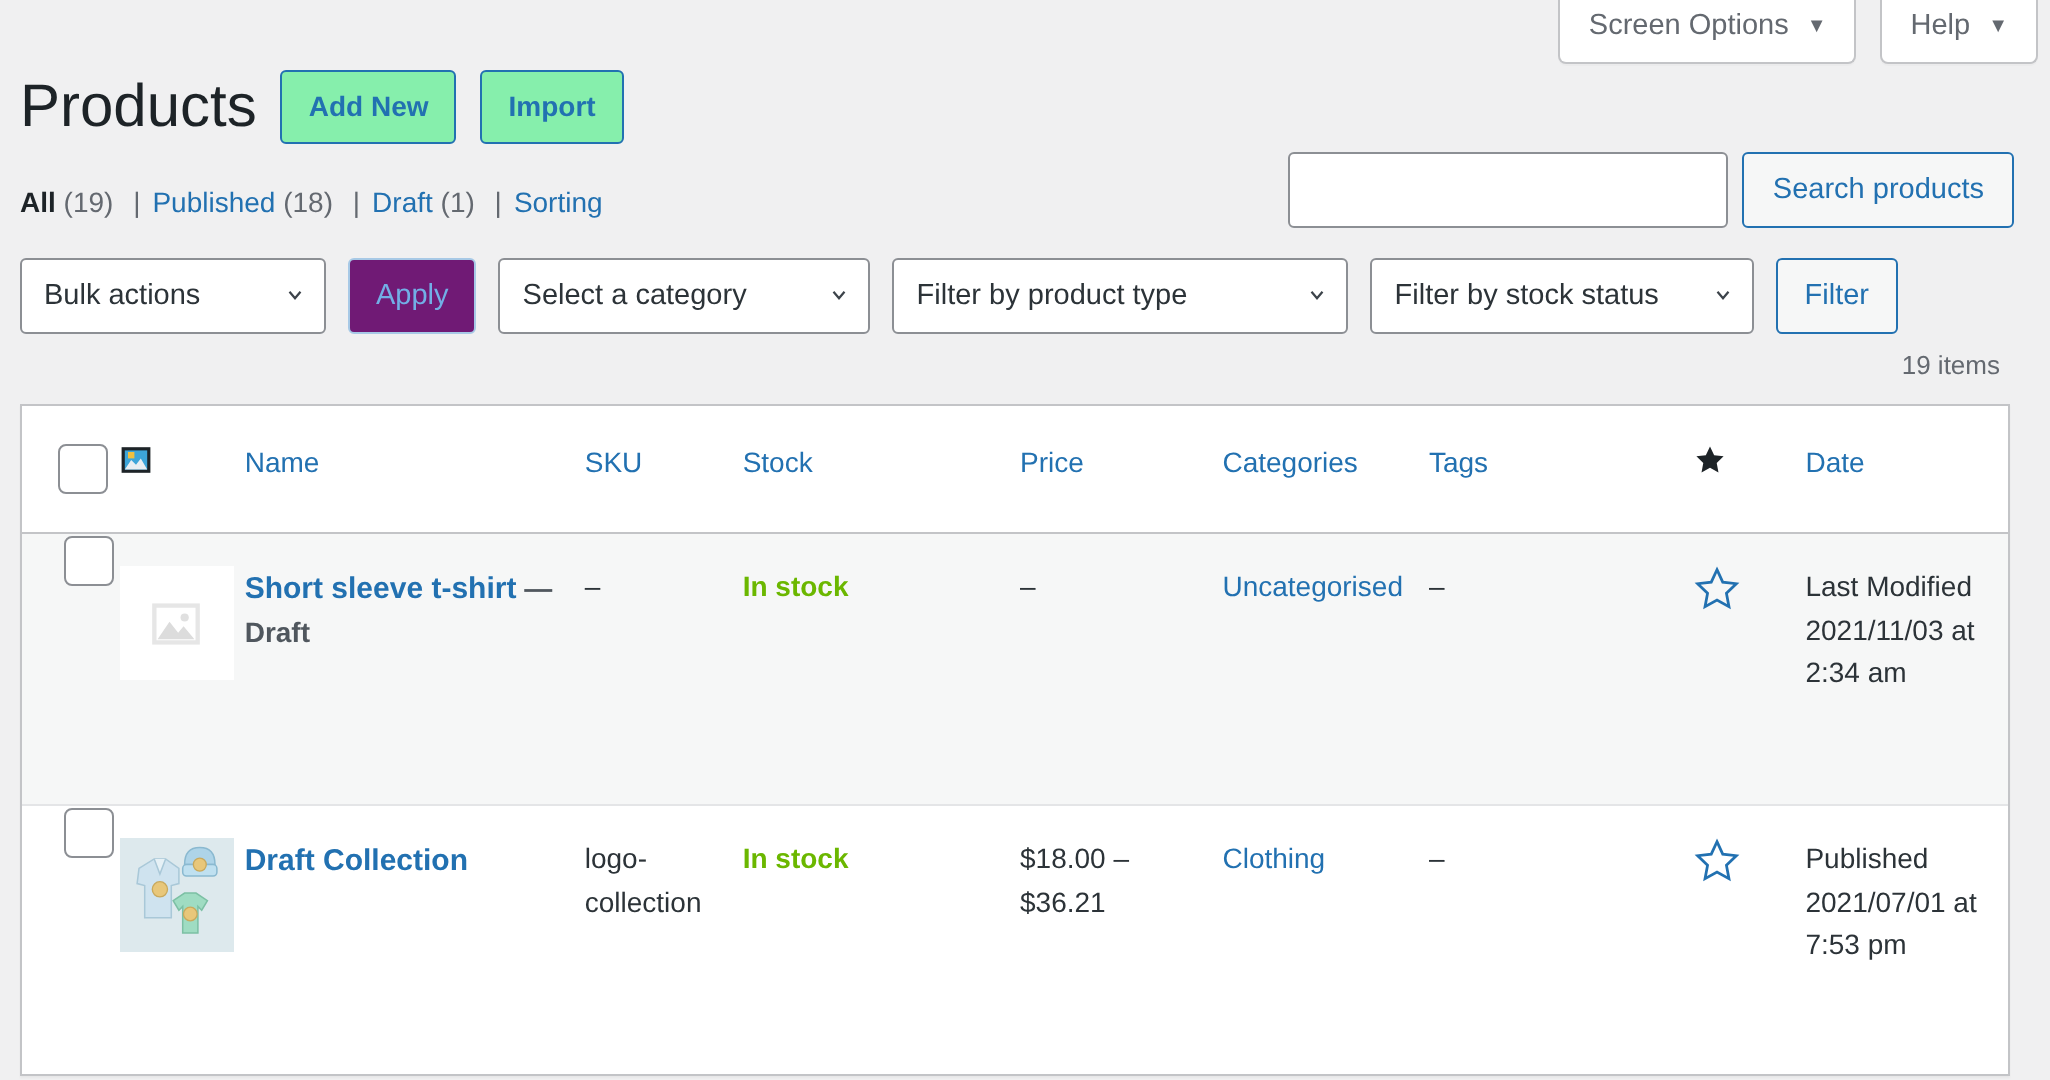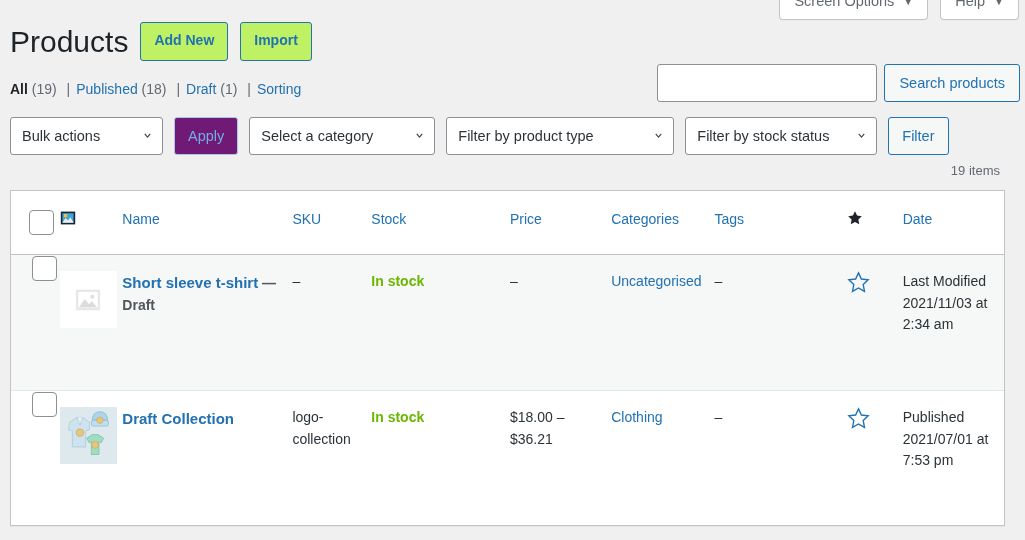--- a/index.html
+++ b/index.html
@@ -50,35 +50,37 @@
 
   
   .wrap {
     position: relative;
     padding: 0 20px 0 10px;
   }
 
   
   .heading-row {
     display: flex;
+    align-items: center;
     padding-top: 22px;
     gap: 0;
+    margin-top: 12px;
   }
   h1.wp-heading-inline {
     font-size: 30px;
     font-weight: 400;
     line-height: 1.3;
     margin: 0;
     padding: 0;
     color: #1d2327;
     display: inline-block;
   }
   .page-title-action {
     margin-left: 12px;
-    background: #bef264;
+    background: #86efac;
     border: 1px solid #2271b1;
     border-radius: 3px;
     color: #2271b1;
     font-size: 14px;
     font-weight: 700;
     line-height: 1;
     padding: 10px 13px 11px;
     text-decoration: none;
     cursor: pointer;
     display: inline-block;
@@ -99,21 +101,21 @@
   }
   ul.subsubsub li { display: inline; white-space: nowrap; }
   ul.subsubsub a { color: #2271b1; text-decoration: none; cursor: pointer; }
   ul.subsubsub a.current { color: #1d2327; font-weight: 600; }
   ul.subsubsub .count { color: #646970; }
   ul.subsubsub .sep { color: #646970; padding: 0 6px; }
 
   
   .search-box {
     position: absolute;
-    right: 5px;
+    right: 18px;
     top: 64px;
     display: flex;
     align-items: stretch;
     gap: 7px;
   }
   #product-search-input {
     width: 220px;
     height: 38px;
     border: 1px solid #8c8f94;
     border-radius: 3px;

